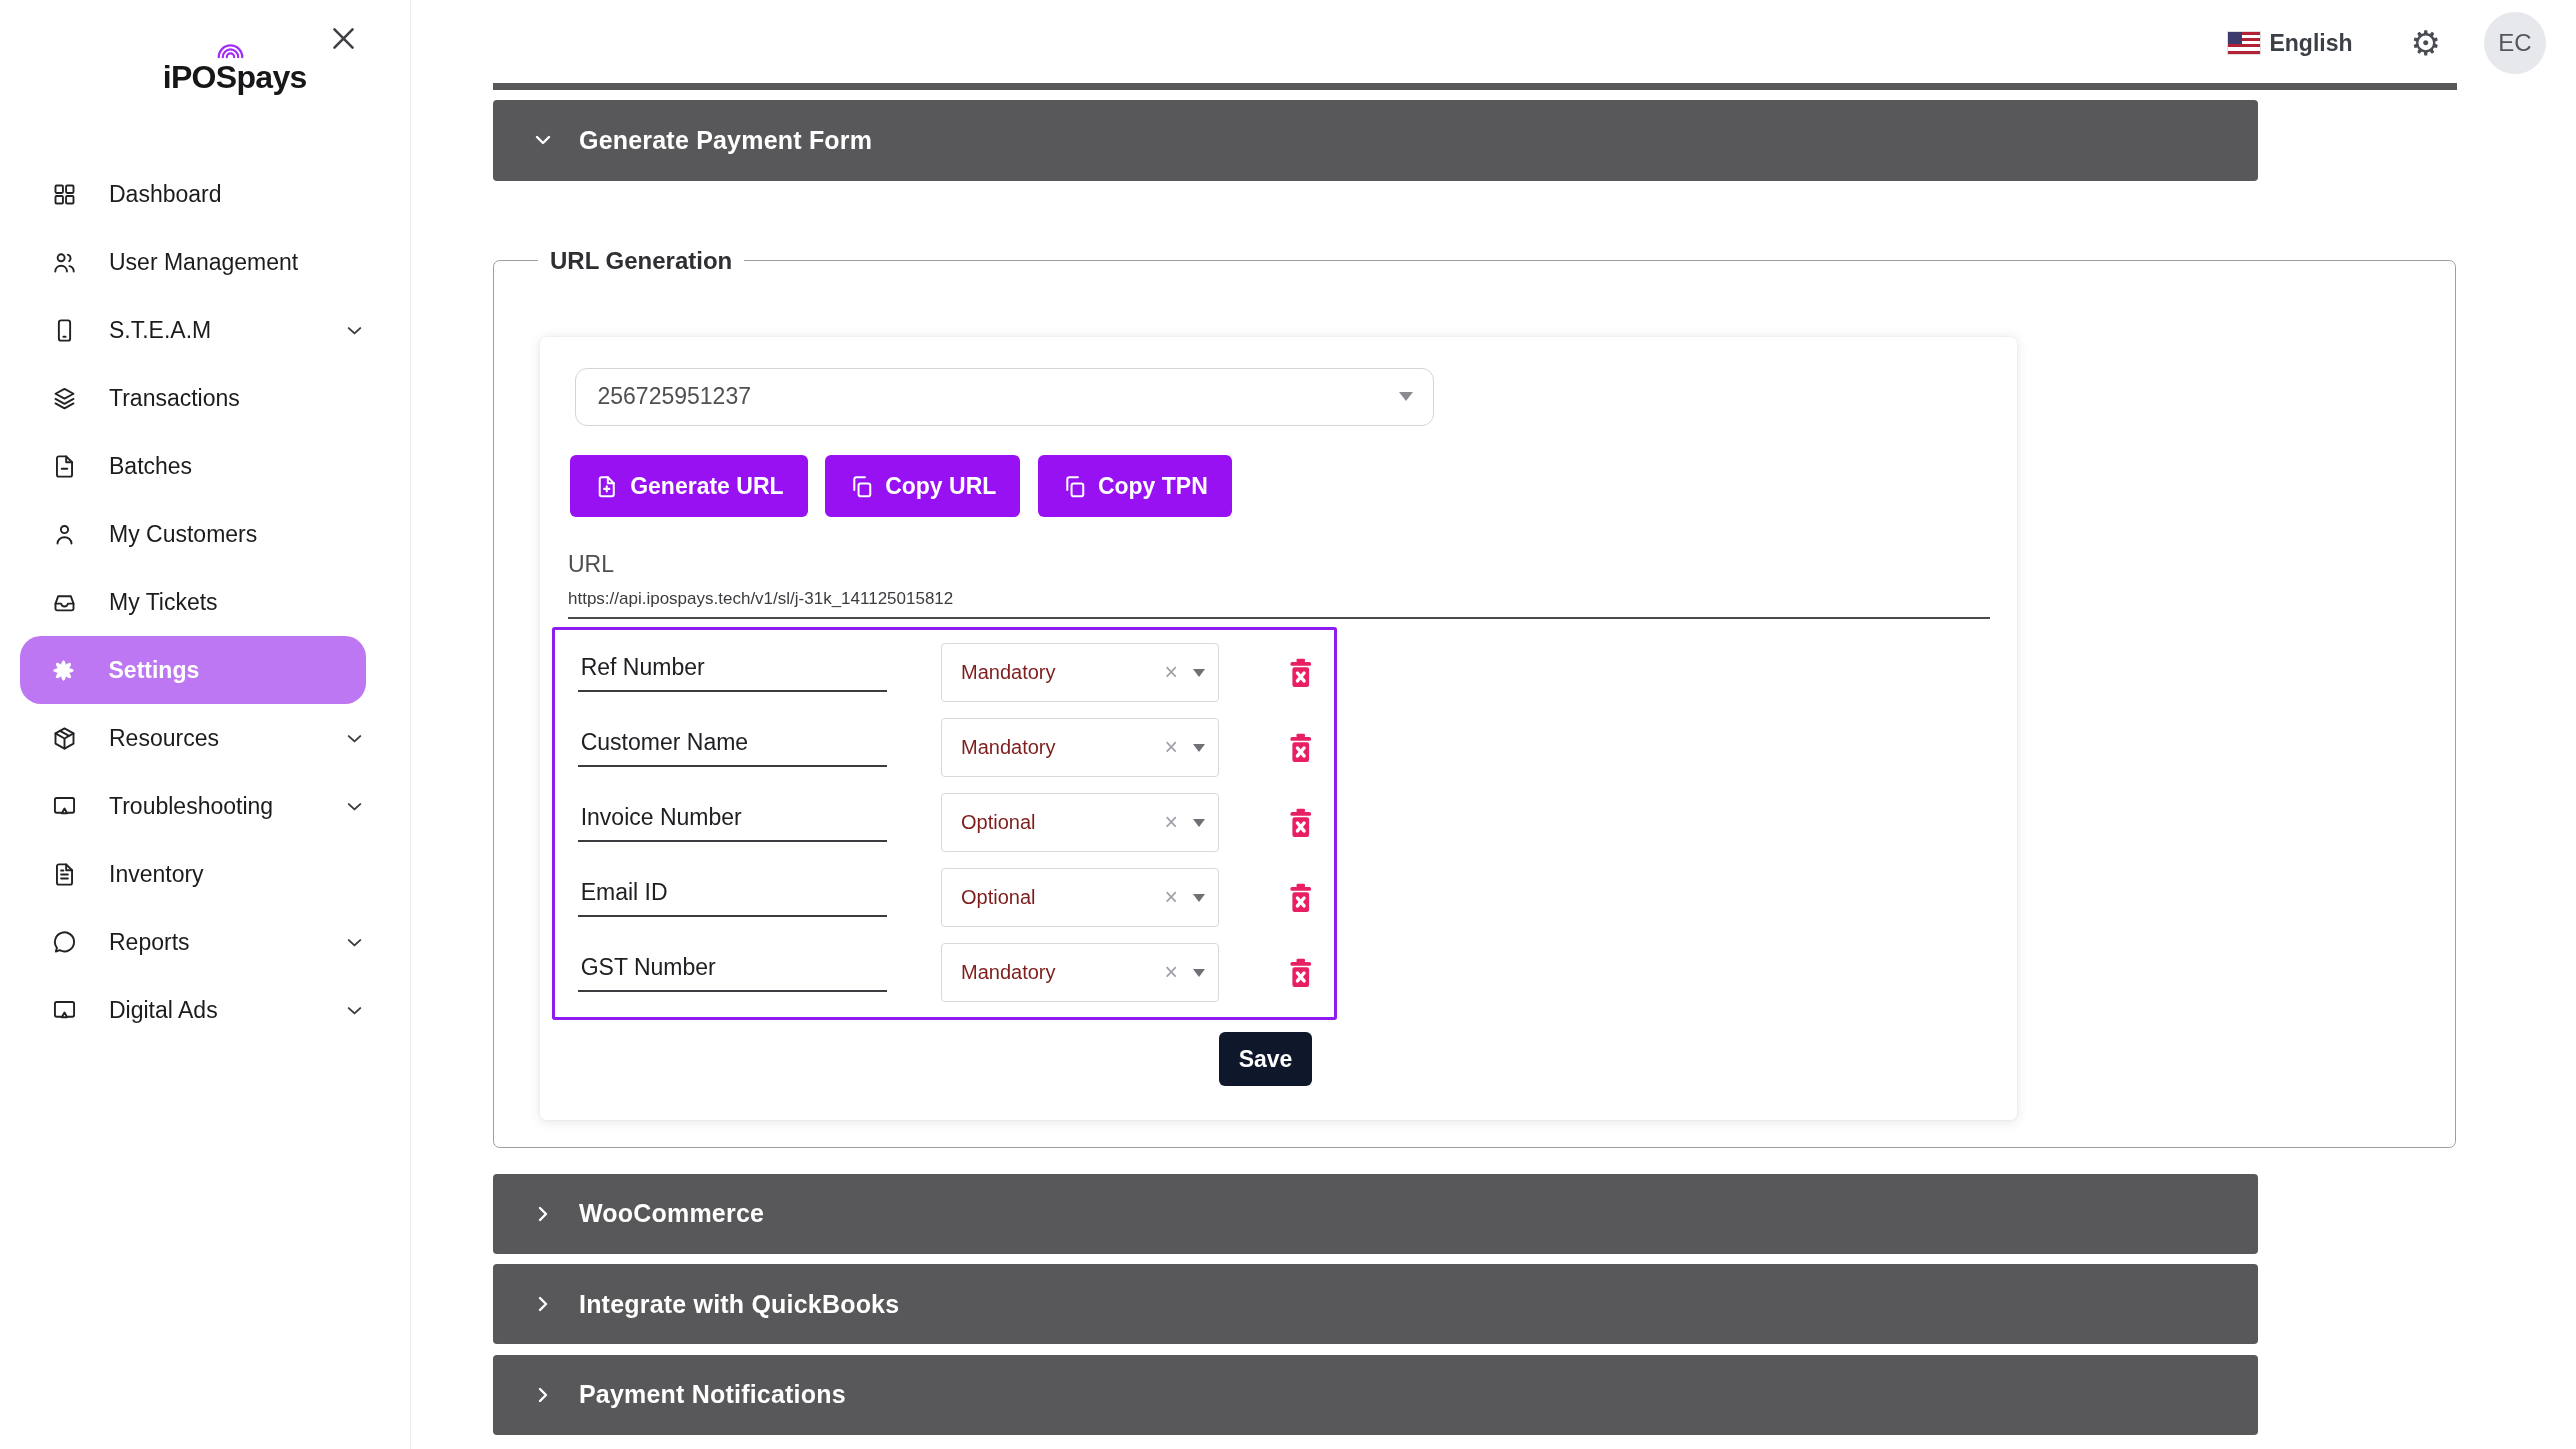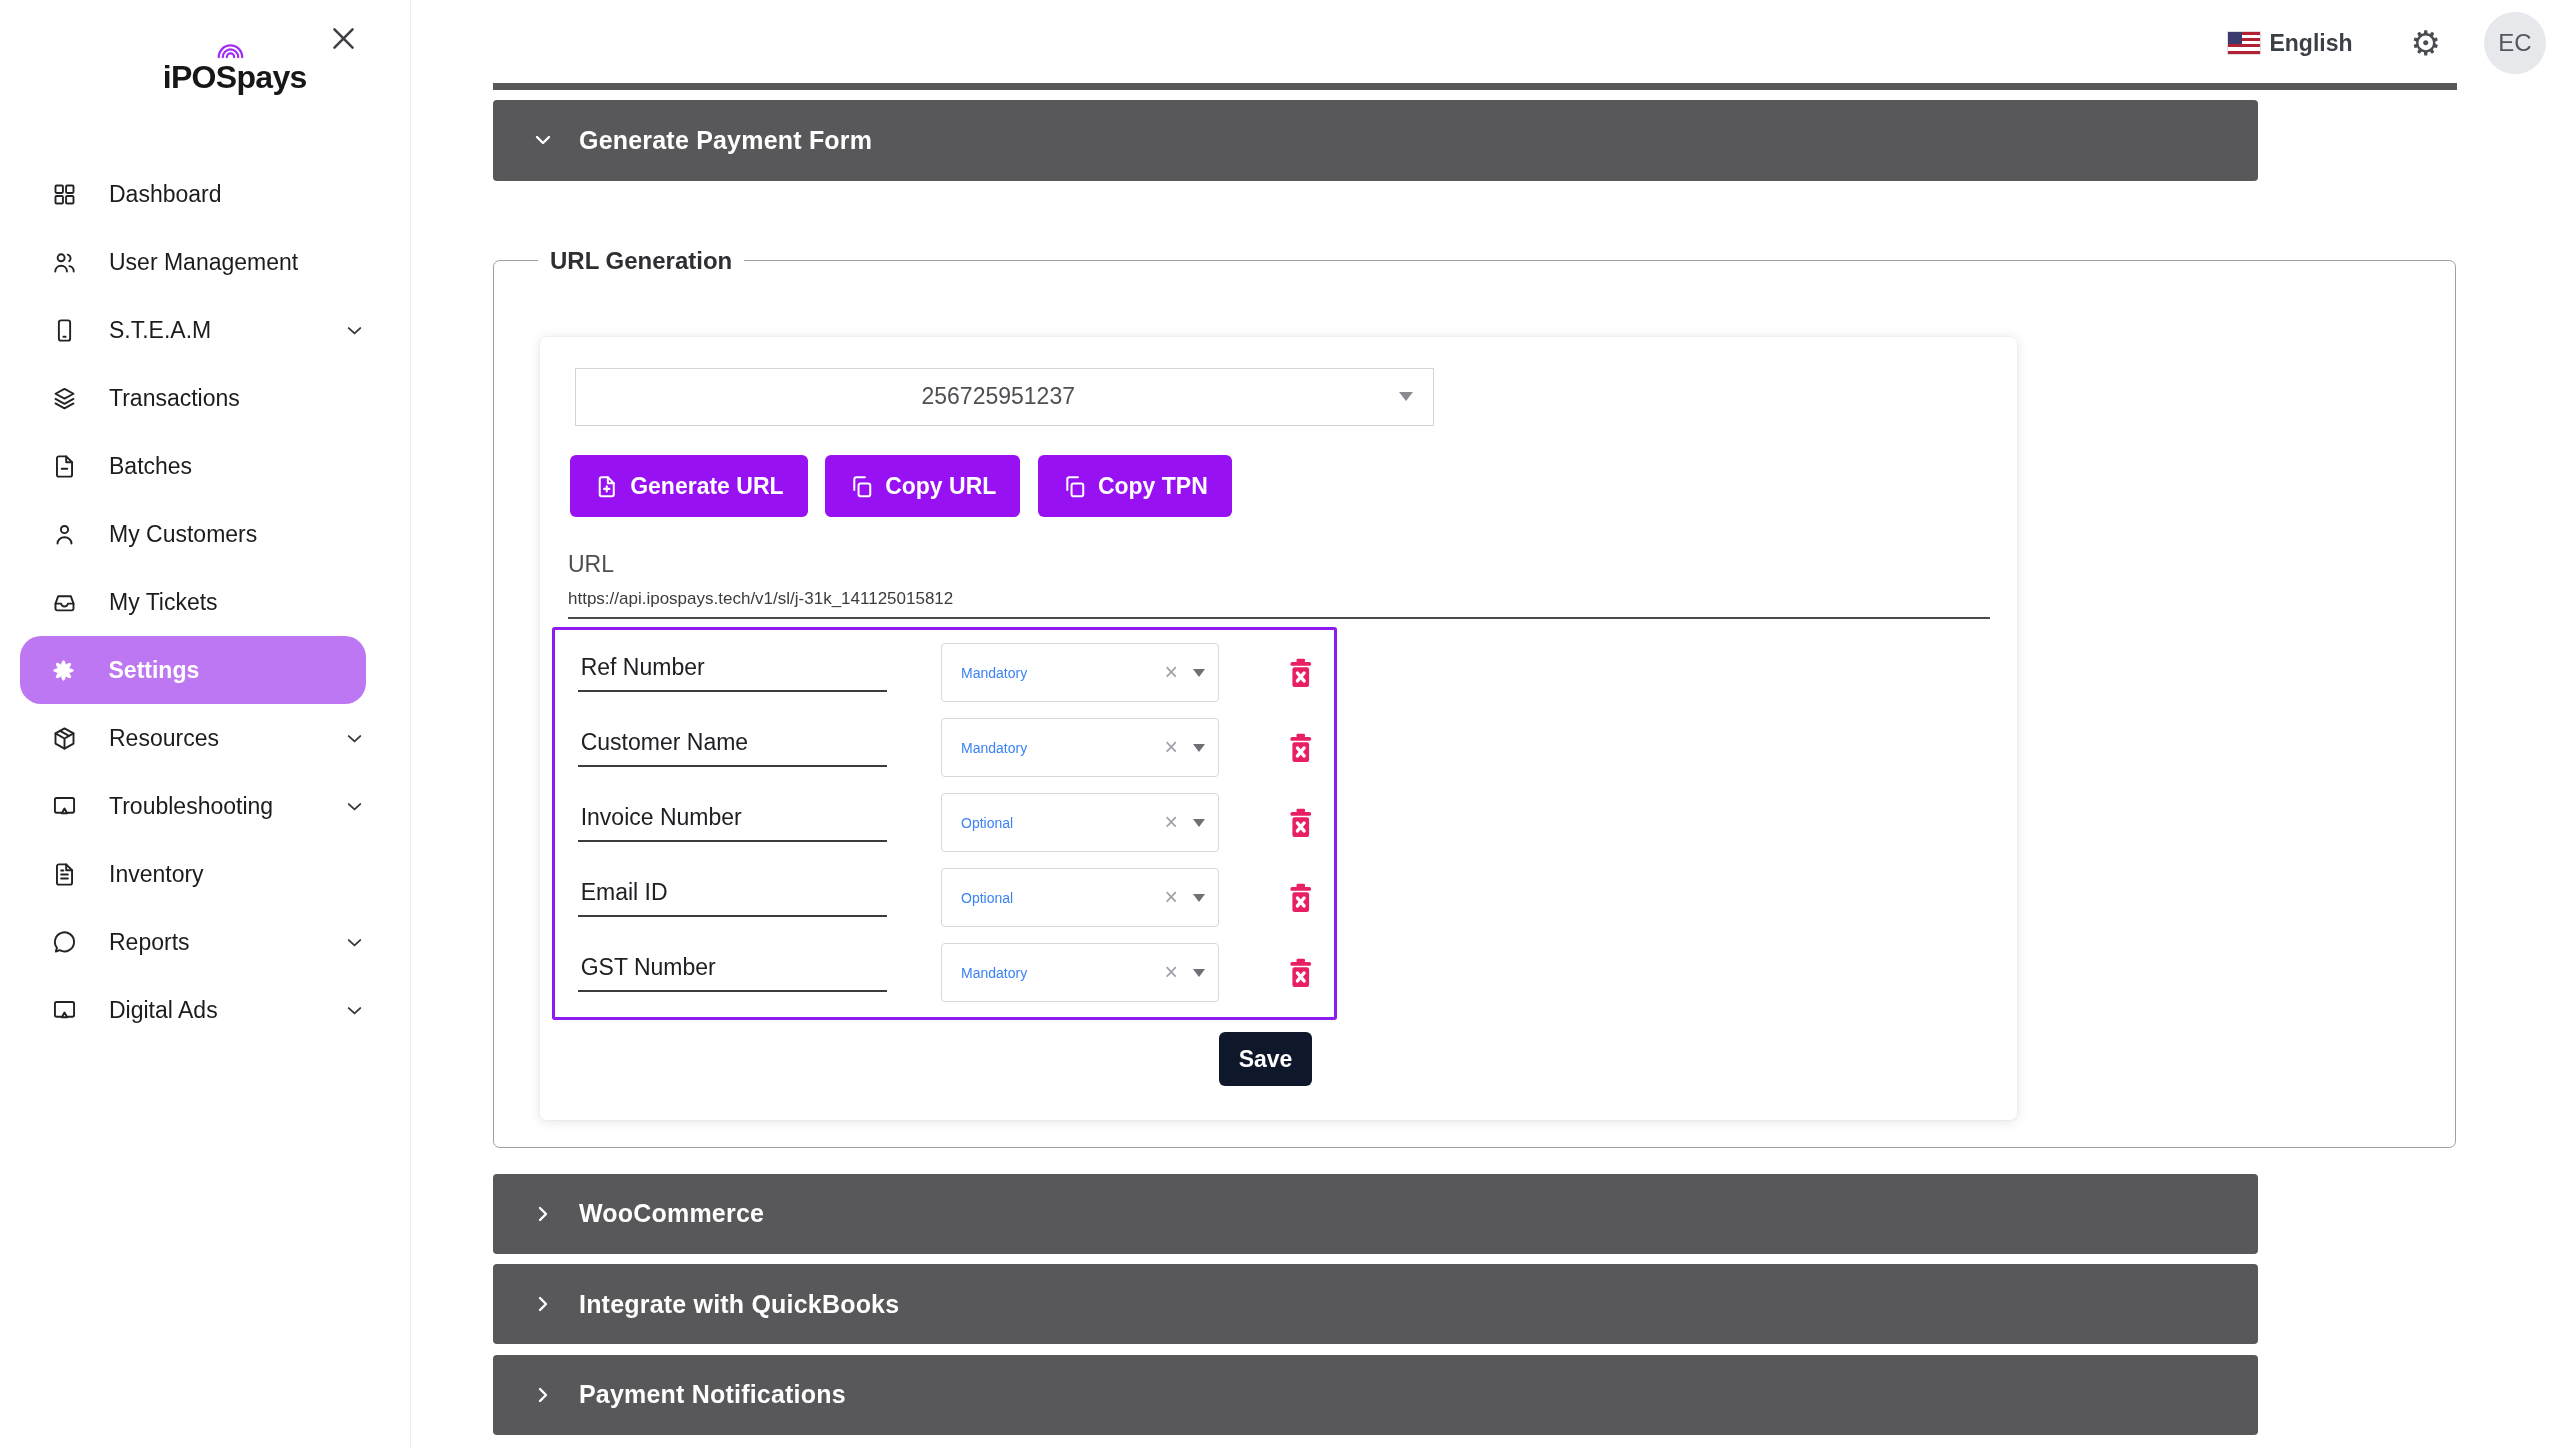--- a/index.html
+++ b/index.html
@@ -57,22 +57,22 @@
 
   
   fieldset.urlgen { margin-top:66px; width:1963px; border:1.3px solid #9d9da5; border-radius:6.7px;
     padding:0 0 27px 0; }
   fieldset.urlgen legend { margin-left:44px; padding:0 12px; font-size:24px; font-weight:600; color:#2f2f33; }
 
   .card { width:1477px; margin:62px 0 0 46px; background:#fff; border-radius:6.7px;
     box-shadow:0 1.3px 12px rgba(40,40,60,.12), 0 0 2.7px rgba(40,40,60,.06);
     padding:31px 0 34px 0; }
 
-  .tpn-select { width:859px; height:58px; margin-left:35px; border:1.3px solid #d4d4da; border-radius:0;
-    display:flex; align-items:center; padding:0 20px 0 21.5px; cursor:pointer; background:#fff;text-align:center; }
+  .tpn-select { width:859px; height:58px; margin-left:35px; border:1.3px solid #d4d4da; border-radius:12px;
+    display:flex; align-items:center; padding:0 20px 0 21.5px; cursor:pointer; background:#fff; }
   .tpn-select .val { flex:1; font-size:23px; color:#4f4f54; }
   .caret { width:0; height:0; border-left:7.4px solid transparent; border-right:7.4px solid transparent;
     border-top:9.4px solid #8a8a90; }
 
   .btn-row { display:flex; gap:17.4px; margin:29.5px 0 0 30px; }
   .pbtn { height:62px; padding:0 24px; background:#9711f2; color:#fff; border:none; border-radius:6px;
     font-size:23px; font-weight:700; display:flex; align-items:center; gap:10.7px; cursor:pointer;
     font-family:inherit; }
   .pbtn svg { width:25.5px; height:25.5px; stroke:#fff; stroke-width:1.9; fill:none;
     stroke-linecap:round; stroke-linejoin:round; }
@@ -81,21 +81,21 @@
   .url-value { margin:10.7px 0 0 28px; font-size:17px; color:#3c3c40; }
   .url-underline { margin:8px 0 0 28px; width:1422px; border-bottom:2px solid #4a4a4e; }
 
   .fields-box { margin:8px 0 0 12px; width:785px; border:3.4px solid #8d1cf0; border-radius:2.7px;
     background:#fff; padding:5.4px 0 6.7px 23px; }
   .field-row { display:flex; align-items:center; height:75px; }
   .field-name { width:309px; font-size:23px; color:#202024; border-bottom:2px solid #3c3c40;
     padding:0 2.7px 9.4px 2.7px; }
   .req-select { margin-left:54px; width:278px; height:59px; border:1.3px solid #d8d8dc; border-radius:4px;
     background:#fff; display:flex; align-items:center; padding:0 13.4px 0 19px; cursor:pointer; }
-  .req-select .val { flex:1; font-size:14px; color:#3b82f6; }
+  .req-select .val { flex:1; font-size:20px; color:#7f1d1d; }
   .req-select .clear-x { font-size:23px; color:#a0a0a8; margin-right:14.8px; }
   .req-select .caret { border-left-width:6.7px; border-right-width:6.7px; border-top-width:8.7px;
     border-top-color:#6f6f75; }
   .trash { margin-left:67px; width:29.5px; height:32px; cursor:pointer; }
 
   .save-btn { display:block; margin:12px 0 0 679px; width:93px; height:54px; background:#0f172a;
     color:#fff; border:none; border-radius:6px; font-size:23px; font-weight:700; cursor:pointer;
     font-family:inherit; }
 </style>
 </head>

